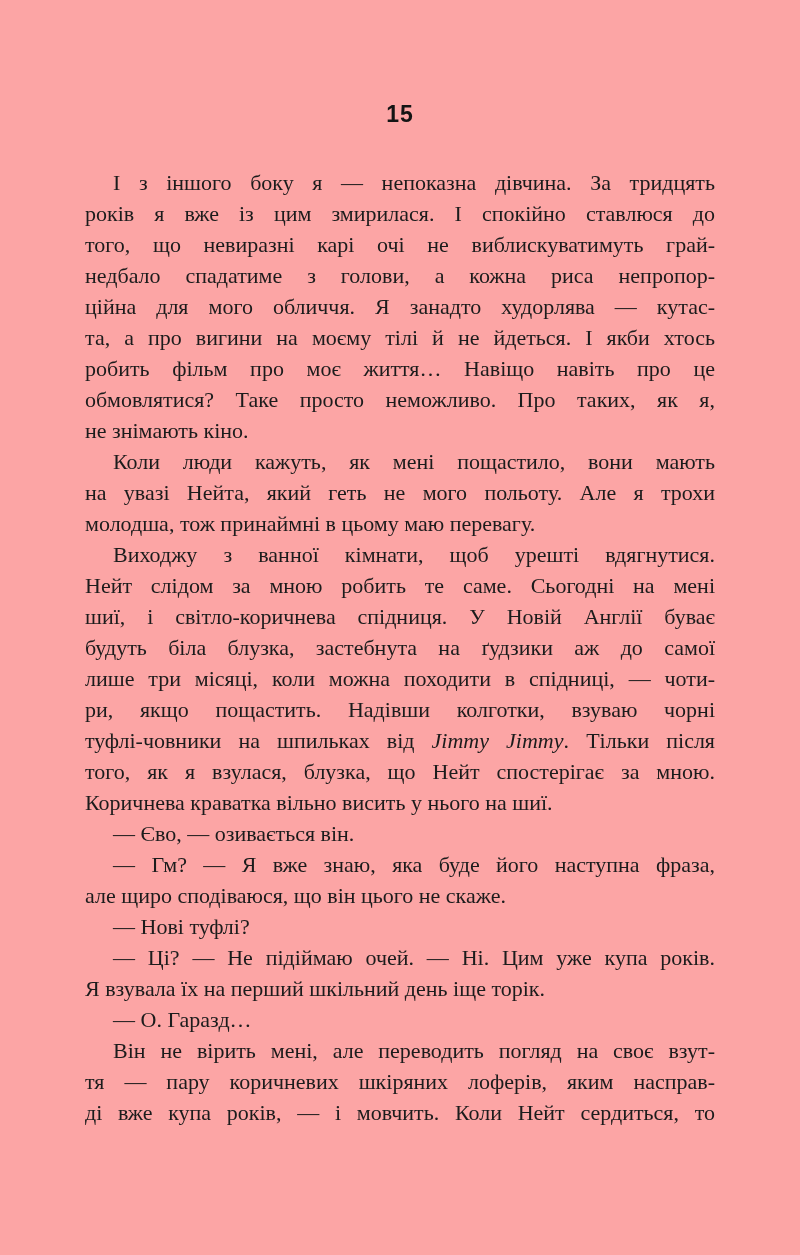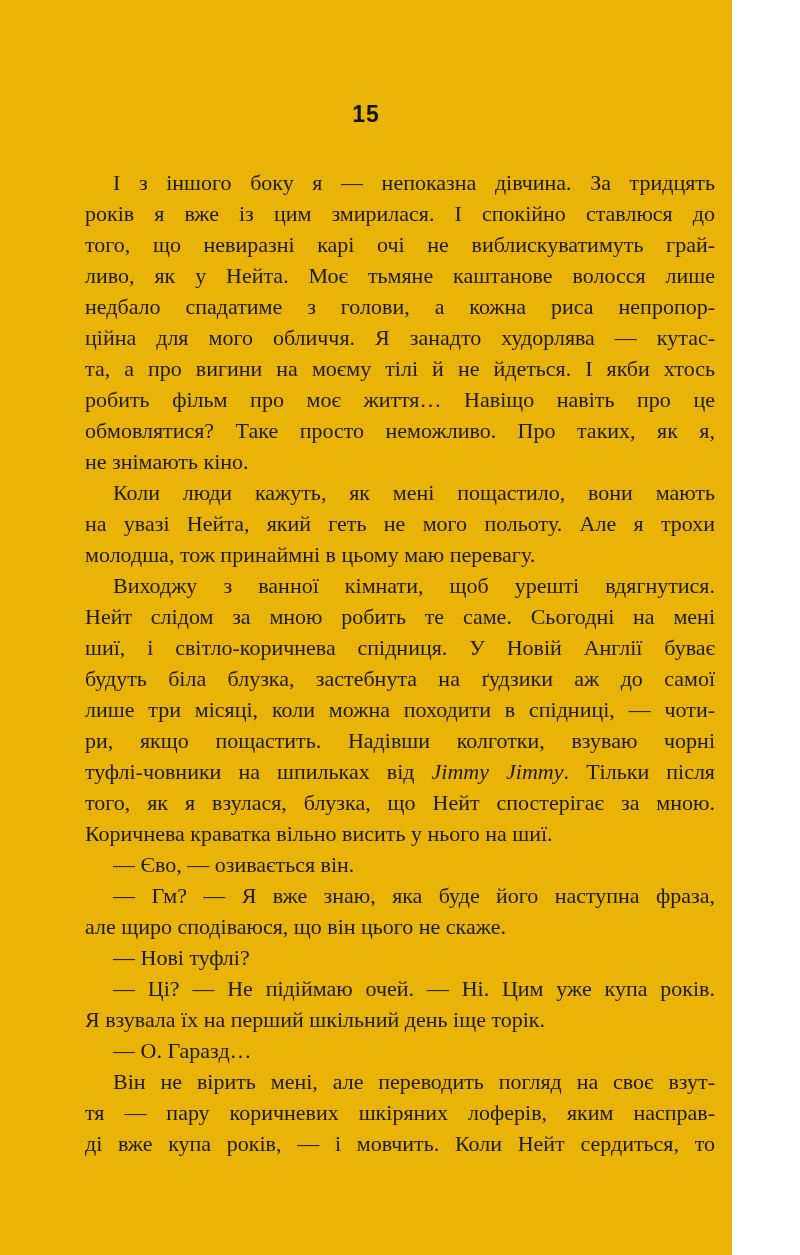--- a/index.html
+++ b/index.html
@@ -2,23 +2,23 @@
 <html lang="uk"><head>
 <meta charset="utf-8">
 <style>
   html, body {
     margin: 0;
     padding: 0;
     background: #ffffff;
   }
   .book-page {
     position: relative;
-    width: 732px;
+    width: 800px;
     height: 1255px;
-    background: #eab308;
+    background: #fca5a5;
     overflow: hidden;
     font-family: "Liberation Serif", "DejaVu Serif", serif;
     color: #1c1c1c;
   }
   .page-number {
     position: absolute;
     top: 101px;
     left: 0;
     right: 0;
     text-align: center;
@@ -58,21 +58,20 @@
 </style>
 </head>
 <body>
 
 <div class="book-page">
   <div class="page-number">15</div>
   <div class="text-block">
       <div class="line first"><span>І з іншого боку я — непоказна дівчина. За тридцять</span></div>
       <div class="line"><span>років я вже із цим змирилася. І спокійно ставлюся до</span></div>
       <div class="line"><span>того, що невиразні карі очі не виблискуватимуть грай-</span></div>
-      <div class="line"><span>ливо, як у Нейта. Моє тьмяне каштанове волосся лише</span></div>
       <div class="line"><span>недбало спадатиме з голови, а кожна риса непропор-</span></div>
       <div class="line"><span>ційна для мого обличчя. Я занадто худорлява — кутас-</span></div>
       <div class="line"><span>та, а про вигини на моєму тілі й не йдеться. І якби хтось</span></div>
       <div class="line"><span>робить фільм про моє життя… Навіщо навіть про це</span></div>
       <div class="line"><span>обмовлятися? Таке просто неможливо. Про таких, як я,</span></div>
       <div class="line para-end"><span>не знімають кіно.</span></div>
       <div class="line first"><span>Коли люди кажуть, як мені пощастило, вони мають</span></div>
       <div class="line"><span>на увазі Нейта, який геть не мого польоту. Але я трохи</span></div>
       <div class="line para-end"><span>молодша, тож принаймні в цьому маю перевагу.</span></div>
       <div class="line first"><span>Виходжу з ванної кімнати, щоб урешті вдягнутися.</span></div>

